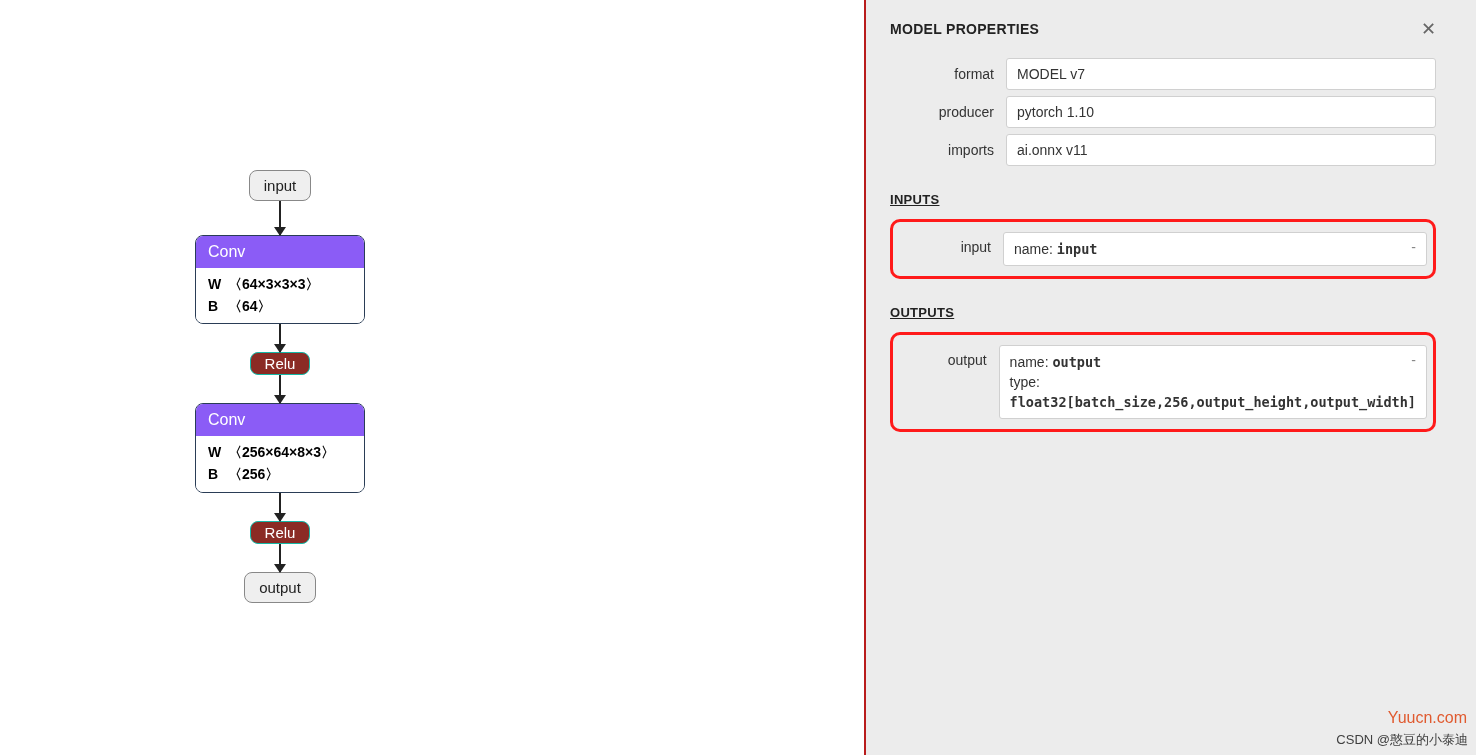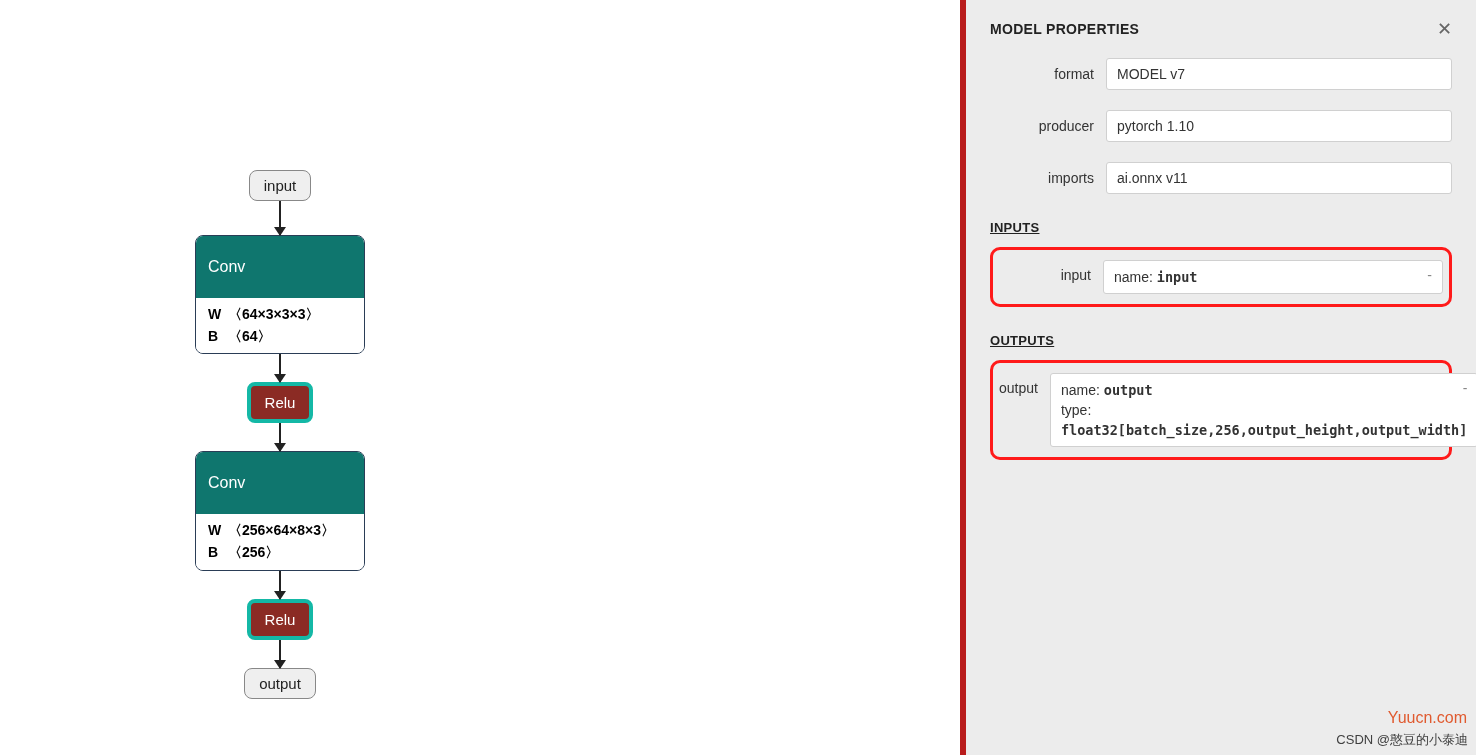--- a/index.html
+++ b/index.html
@@ -1,42 +1,42 @@
 <!DOCTYPE html>
 <html><head>
 <meta charset="utf-8">
 <style>
   * { box-sizing: border-box; }
   html, body { margin:0; padding:0; width:1476px; height:755px; font-family: -apple-system, "Segoe UI", Arial, sans-serif; background:#fff; overflow:hidden; }
   .root { display:flex; width:100%; height:100%; }
   .graph-area { flex:1; position:relative; background:#fff; }
-  .side-panel { width:516px; background:#ececec; border-left:6px solid #b91c1c; padding:20px 24px 20px 24px; height:100%; position:relative; }
+  .side-panel { width:612px; background:#ececec; border-left:2px solid #b91c1c; padding:20px 40px 20px 24px; height:100%; position:relative; }
   .panel-header { display:flex; align-items:center; margin-bottom:20px; }
   .panel-title { font-size:14px; font-weight:700; letter-spacing:0.3px; color:#222; }
   .close-x { margin-left:auto; color:#666; font-size:18px; line-height:1; cursor:pointer; }
-  .prop-row { display:flex; align-items:center; margin:20px 0; }
+  .prop-row { display:flex; align-items:center; margin:6px 0; }
   .prop-label { width:116px; text-align:right; padding-right:12px; font-size:14px; color:#333; }
   .prop-box { flex:1; background:#fff; border:1px solid #d0d0d0; border-radius:3px; padding:7px 10px; font-size:14px; color:#333; }
   .section-title { font-size:13px; font-weight:700; letter-spacing:0.3px; color:#222; margin:26px 0 12px 0;text-decoration:underline; }
   .highlight-group { border:3px solid #ff1a1a; border-radius:10px; padding:6px 6px; }
   .io-row { display:flex; margin:4px 0; }
   .io-label { width:104px; text-align:right; padding-right:12px; padding-top:7px; font-size:14px; color:#333; }
   .io-box { flex:1; background:#fff; border:1px solid #d0d0d0; border-radius:3px; padding:6px 10px; font-size:14px; color:#333; position:relative; }
   .io-box .line { padding:2px 0; }
   .kv-label { font-weight:400; }
   .kv-value { font-weight:700; font-family: Consolas, Menlo, monospace; font-size:13.5px; }
   .minus { position:absolute; top:6px; right:10px; color:#888; }
   
   .graph { position:absolute; left:130px; top:170px; width:300px; }
   .col { display:flex; flex-direction:column; align-items:center; }
   .gnode { border-radius:8px; font-size:15px; }
   .io-node { background:#efefef; border:1px solid #888; color:#222; padding:6px 14px; }
-  .op-small { background:#8b2b24; color:#fff; padding:8px 14px; border:4px solid #14b8a6; }
+  .op-small { background:#8b2b24; color:#fff; padding:2px 14px; border:1px solid #14b8a6; }
   .op-block { width:170px; border:1px solid #2a3d56; border-radius:8px; overflow:hidden; text-align:left; }
-  .op-head { background:#0f766e; color:#fff; padding:22px 12px; font-size:16px; }
+  .op-head { background:#8b5cf6; color:#fff; padding:7px 12px; font-size:16px; }
   .op-body { background:#fff; padding:6px 12px; font-size:14px; line-height:1.55; }
   .op-body .wb { font-weight:700; display:inline-block; width:20px; }
   .op-body .dim { font-weight:700; }
   .arrow { width:2px; height:28px; background:#222; position:relative; }
   .arrow.long { height:34px; }
   .arrow::after { content:""; position:absolute; bottom:-1px; left:-5px; border-left:6px solid transparent; border-right:6px solid transparent; border-top:9px solid #222; }
   
   .wm1 { position:absolute; right:9px; bottom:28px; color:#e05a2f; font-size:16px; }
   .wm2 { position:absolute; right:8px; bottom:6px; color:#404040; font-size:13px; }
 </style>

